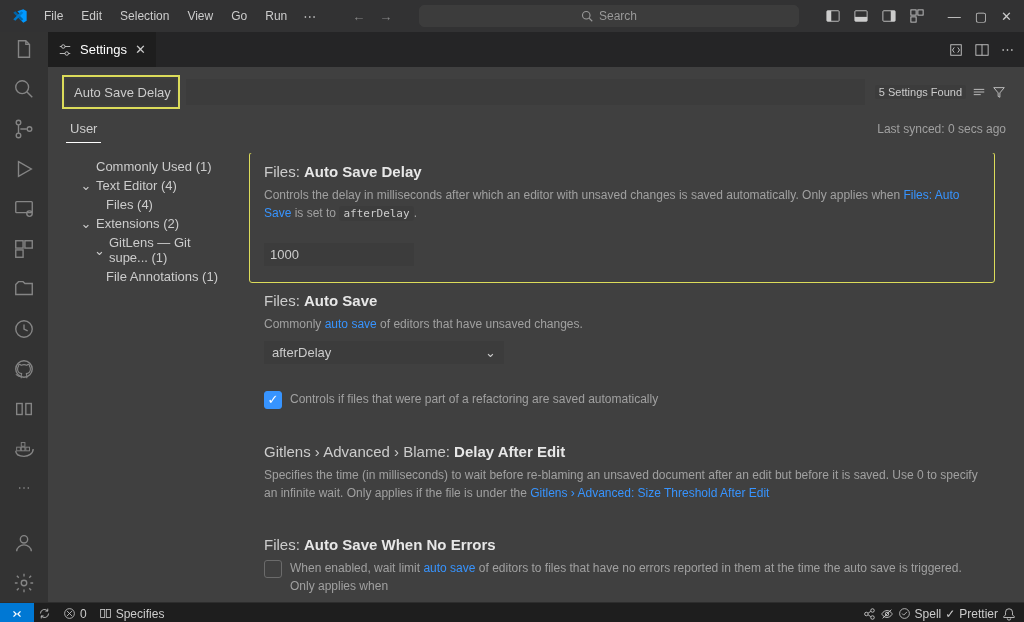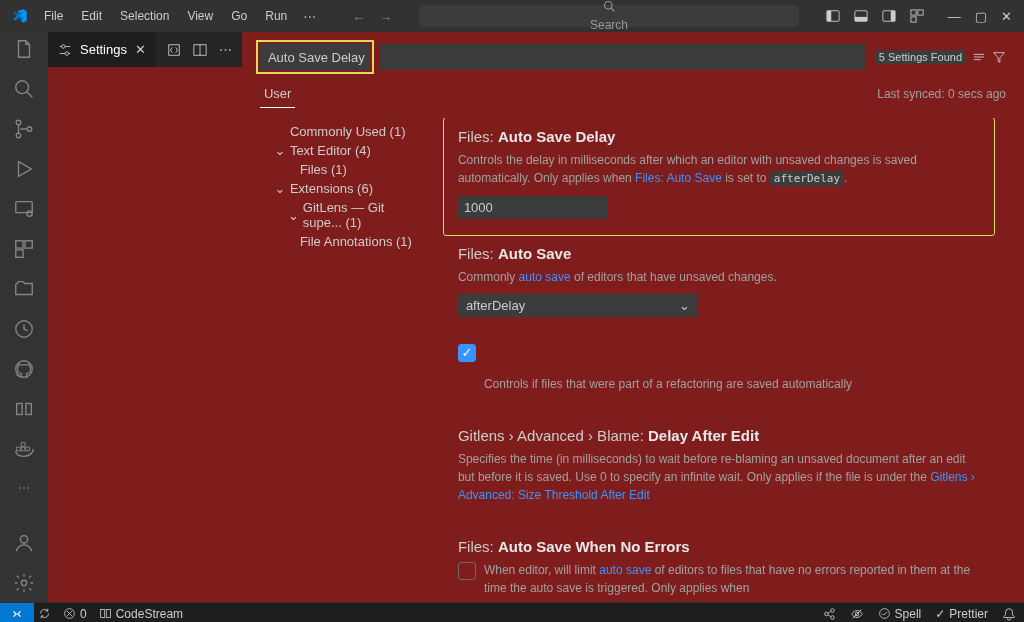--- a/index.html
+++ b/index.html
@@ -22,35 +22,35 @@
   .appmenu .menu-item { padding: 4px 8px; color: #ccc; cursor: pointer; font-size: 12px; }
   .appmenu .overflow { padding: 4px 6px; color: #ccc; }
   .nav-arrows { margin-left: 30px; display: flex; gap: 14px; color: #888; }
   .search-center {
     flex: 1; display: flex; justify-content: center;
   }
   .search-box {
     width: 380px; height: 22px; background: #3c3c3c;
     border: 1px solid #3c3c3c; border-radius: 5px;
     display: flex; align-items: center; justify-content: center;
-    color: #999; font-size: 12px; gap: 6px; flex-direction: column;
+    color: #999; font-size: 12px; gap: 6px;
   }
   .title-right { display: flex; gap: 14px; align-items: center; padding-right: 8px; color: #ccc; }
   .win-ctrl { display: flex; gap: 14px; margin-left: 10px; color: #ccc; }
 
   .main-row { display: flex; height: calc(100% - 30px - 22px); }
   .activitybar {
     width: 48px; background: #333333;
     display: flex; flex-direction: column; align-items: center;
     padding-top: 6px; gap: 18px;
   }
   .activitybar .ab-icon { width: 24px; height: 24px; color: #858585; cursor: pointer; display:flex; align-items:center; justify-content:center;}
   .activitybar .spacer { flex: 1; }
 
-  .content { flex: 1; display: flex; background: #7f1d1d; }
+  .content { flex: 1; display: flex; flex-direction: column; background: #404040; }
 
   .tab-row {
     height: 35px; background: #252526;
     display: flex; align-items: stretch;
   }
   .tab {
     background: #1e1e1e; color: #fff;
     display: flex; align-items: center; gap: 8px;
     padding: 0 10px; border-right: 1px solid #252526;
     font-size: 13px;
@@ -103,42 +103,42 @@
   .setting.highlighted {
     outline: 1px solid #dcdc5a;
   }
   .setting-title { font-size: 15px; color: #ccc; margin-bottom: 6px; }
   .setting-title .bold { color: #e7e7e7; font-weight: 600; }
   .setting-desc { font-size: 12px; color: #a0a0a0; line-height: 1.5; margin-bottom: 8px;}
   .setting-desc a { color: #3794ff; cursor: pointer; text-decoration: none;}
   .setting-desc code { background: #3c3c3c; padding: 1px 4px; border-radius: 3px; font-family: Consolas, monospace; font-size: 11px; color:#ccc;}
   .setting input[type=text] {
     background: #3c3c3c; border: none; color: #ccc;
-    padding: 4px 6px; width: 150px; font-size: 13px; outline: none;
+    padding: 4px 6px; width: 150px; font-size: 13px; outline: none; margin-top: 12px;
   }
   .select-wrap {
     background: #3c3c3c; width: 240px; padding: 4px 8px;
     display: flex; justify-content: space-between; align-items: center;
     color: #ccc; font-size: 13px; cursor:pointer;
   }
   .checkbox-row { display: flex; align-items: flex-start; gap: 8px; }
   .chk {
     width: 18px; height: 18px; border: 1px solid #6b6b6b; border-radius: 3px;
     display: flex; align-items: center; justify-content: center; flex-shrink:0;
     margin-top: 1px;
   }
   .chk.checked { background: #3794ff; border-color: #3794ff; color: #fff; }
 
   .statusbar {
     height: 22px; background: #1e1e1e; border-top: 1px solid #2d2d2d;
     display: flex; align-items: center; font-size: 12px;
     padding: 0 8px; gap: 12px; color: #ccc;
   }
   .remote-btn { background: #0078d4; width: 34px; height: 22px; margin: 0 -8px 0 -8px; display:flex; align-items:center; justify-content:center; color:#fff;}
-  .status-right { margin-left: auto; display: flex; gap: 14px; align-items: center; }
+  .status-right { margin-left: auto; display: flex; gap: 4px; align-items: center; }
   .status-item { display: flex; align-items: center; gap: 4px; }
 
   svg { flex-shrink: 0; }
 </style>
 </head>
 <body>
 
 <div class="titlebar">
   <svg class="vscode-logo" viewBox="0 0 24 24">
       <path fill="#0098ff" d="M17 2l5 3v14l-5 3-9-9 4-4-4-4 9-3z"></path>
@@ -330,24 +330,24 @@
         <div class="sync-status">Last synced: 0 secs ago</div>
       </div>
 
       <div class="settings-columns">
         <div class="toc">
           <div class="toc-item toc-indent-1">Commonly Used (1)</div>
           <div class="toc-item" style="padding-left:14px;">
               <span class="chev">⌄</span>
               <span>Text Editor (4)</span>
             </div>
-          <div class="toc-item toc-indent-3">Files (1)</div>
+          <div class="toc-item toc-indent-3">Files (4)</div>
           <div class="toc-item" style="padding-left:14px;">
               <span class="chev">⌄</span>
-              <span>Extensions (6)</span>
+              <span>Extensions (2)</span>
             </div>
           <div class="toc-item toc-indent-2">
               <span class="chev">⌄</span>
               <span>GitLens — Git supe... (1)</span>
             </div>
           <div class="toc-item toc-indent-3">File Annotations (1)</div>
         </div>
 
         <div class="settings-list">
 
@@ -362,34 +362,34 @@
             <div class="setting-desc"><span>Commonly </span><a>auto save</a><span> of editors that have unsaved changes.</span></div>
             <div class="select-wrap">
                 <span>afterDelay</span>
                 <span>⌄</span>
               </div>
           </div>
 
           <div class="setting">
             <div class="checkbox-row">
               <div class="chk checked">✓</div>
-              <div class="setting-desc" style="margin-bottom:0;margin-top:32px;">Controls if files that were part of a refactoring are saved automatically</div>
+              <div class="setting-desc" style="margin-bottom:0;">Controls if files that were part of a refactoring are saved automatically</div>
             </div>
           </div>
 
           <div class="setting" style="margin-top:8px;">
             <div class="setting-title"><span>Gitlens › Advanced › Blame: </span><span class="bold">Delay After Edit</span></div>
             <div class="setting-desc"><span>Specifies the time (in milliseconds) to wait before re-blaming an unsaved document after an edit but before it is saved. Use 0 to specify an infinite wait. Only applies if the file is under the </span><a>Gitlens › Advanced: Size Threshold After Edit</a></div>
           </div>
 
           <div class="setting">
             <div class="setting-title"><span>Files: </span><span class="bold">Auto Save When No Errors</span></div>
             <div class="checkbox-row">
               <div class="chk"></div>
-              <div class="setting-desc" style="margin-bottom:0;"><span>When editor, will limit </span><a>auto save</a><span> of editors to files that have no errors reported in them at the time the auto save is triggered. Only applies when </span></div>
+              <div class="setting-desc" style="margin-bottom:0;"><span>When enabled, wait limit </span><a>auto save</a><span> of editors to files that have no errors reported in them at the time the auto save is triggered. Only applies when </span></div>
             </div>
           </div>
 
         </div>
       </div>
     </div>
   </div>
 </div>
 
 <div class="statusbar">
@@ -410,21 +410,21 @@
         <line x1="5" y1="5" x2="11" y2="11" stroke="#ccc"></line>
         <line x1="11" y1="5" x2="5" y2="11" stroke="#ccc"></line>
       </svg>
       <span>0</span>
     </div>
   <div class="status-item">
       <svg width="13" height="13" viewBox="0 0 16 16">
         <rect x="2" y="3" width="5" height="10" stroke="#ccc" fill="none"></rect>
         <rect x="9" y="3" width="5" height="10" stroke="#ccc" fill="none"></rect>
       </svg>
-      <span>CodeStream</span>
+      <span>Specifies</span>
     </div>
   <div class="status-right">
     <div class="status-item">
         <svg width="14" height="14" viewBox="0 0 16 16">
           <circle cx="5" cy="8" r="2" stroke="#ccc" fill="none"></circle>
           <circle cx="12" cy="4" r="2" stroke="#ccc" fill="none"></circle>
           <circle cx="12" cy="12" r="2" stroke="#ccc" fill="none"></circle>
           <line x1="7" y1="7" x2="10" y2="5" stroke="#ccc"></line>
           <line x1="7" y1="9" x2="10" y2="11" stroke="#ccc"></line>
         </svg>

